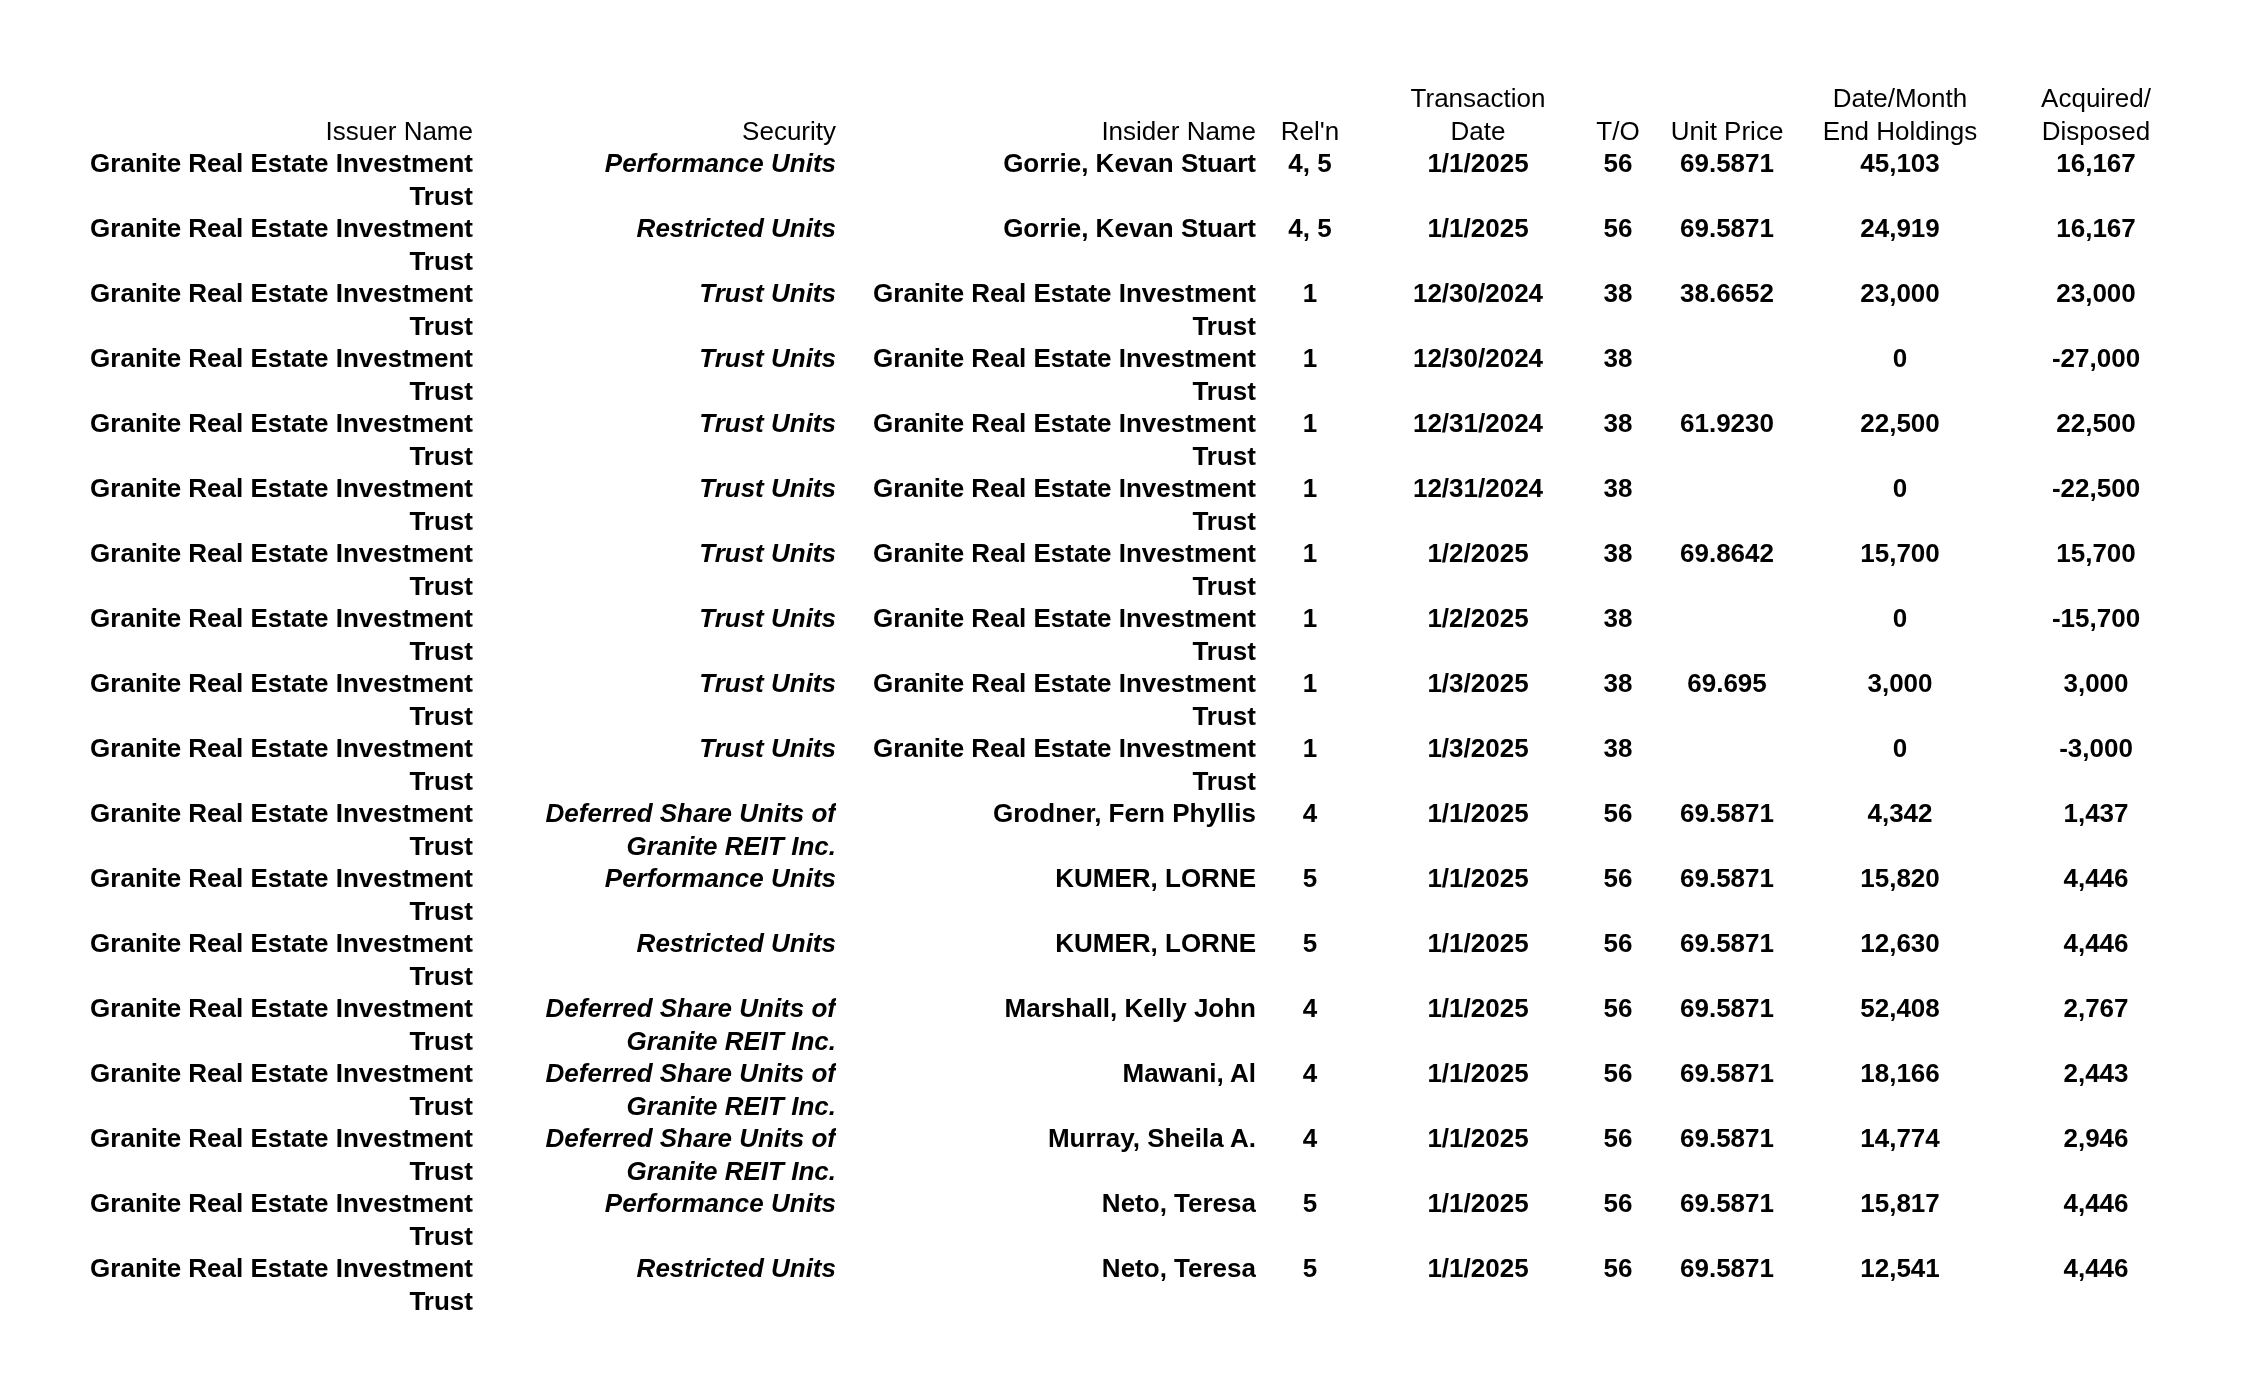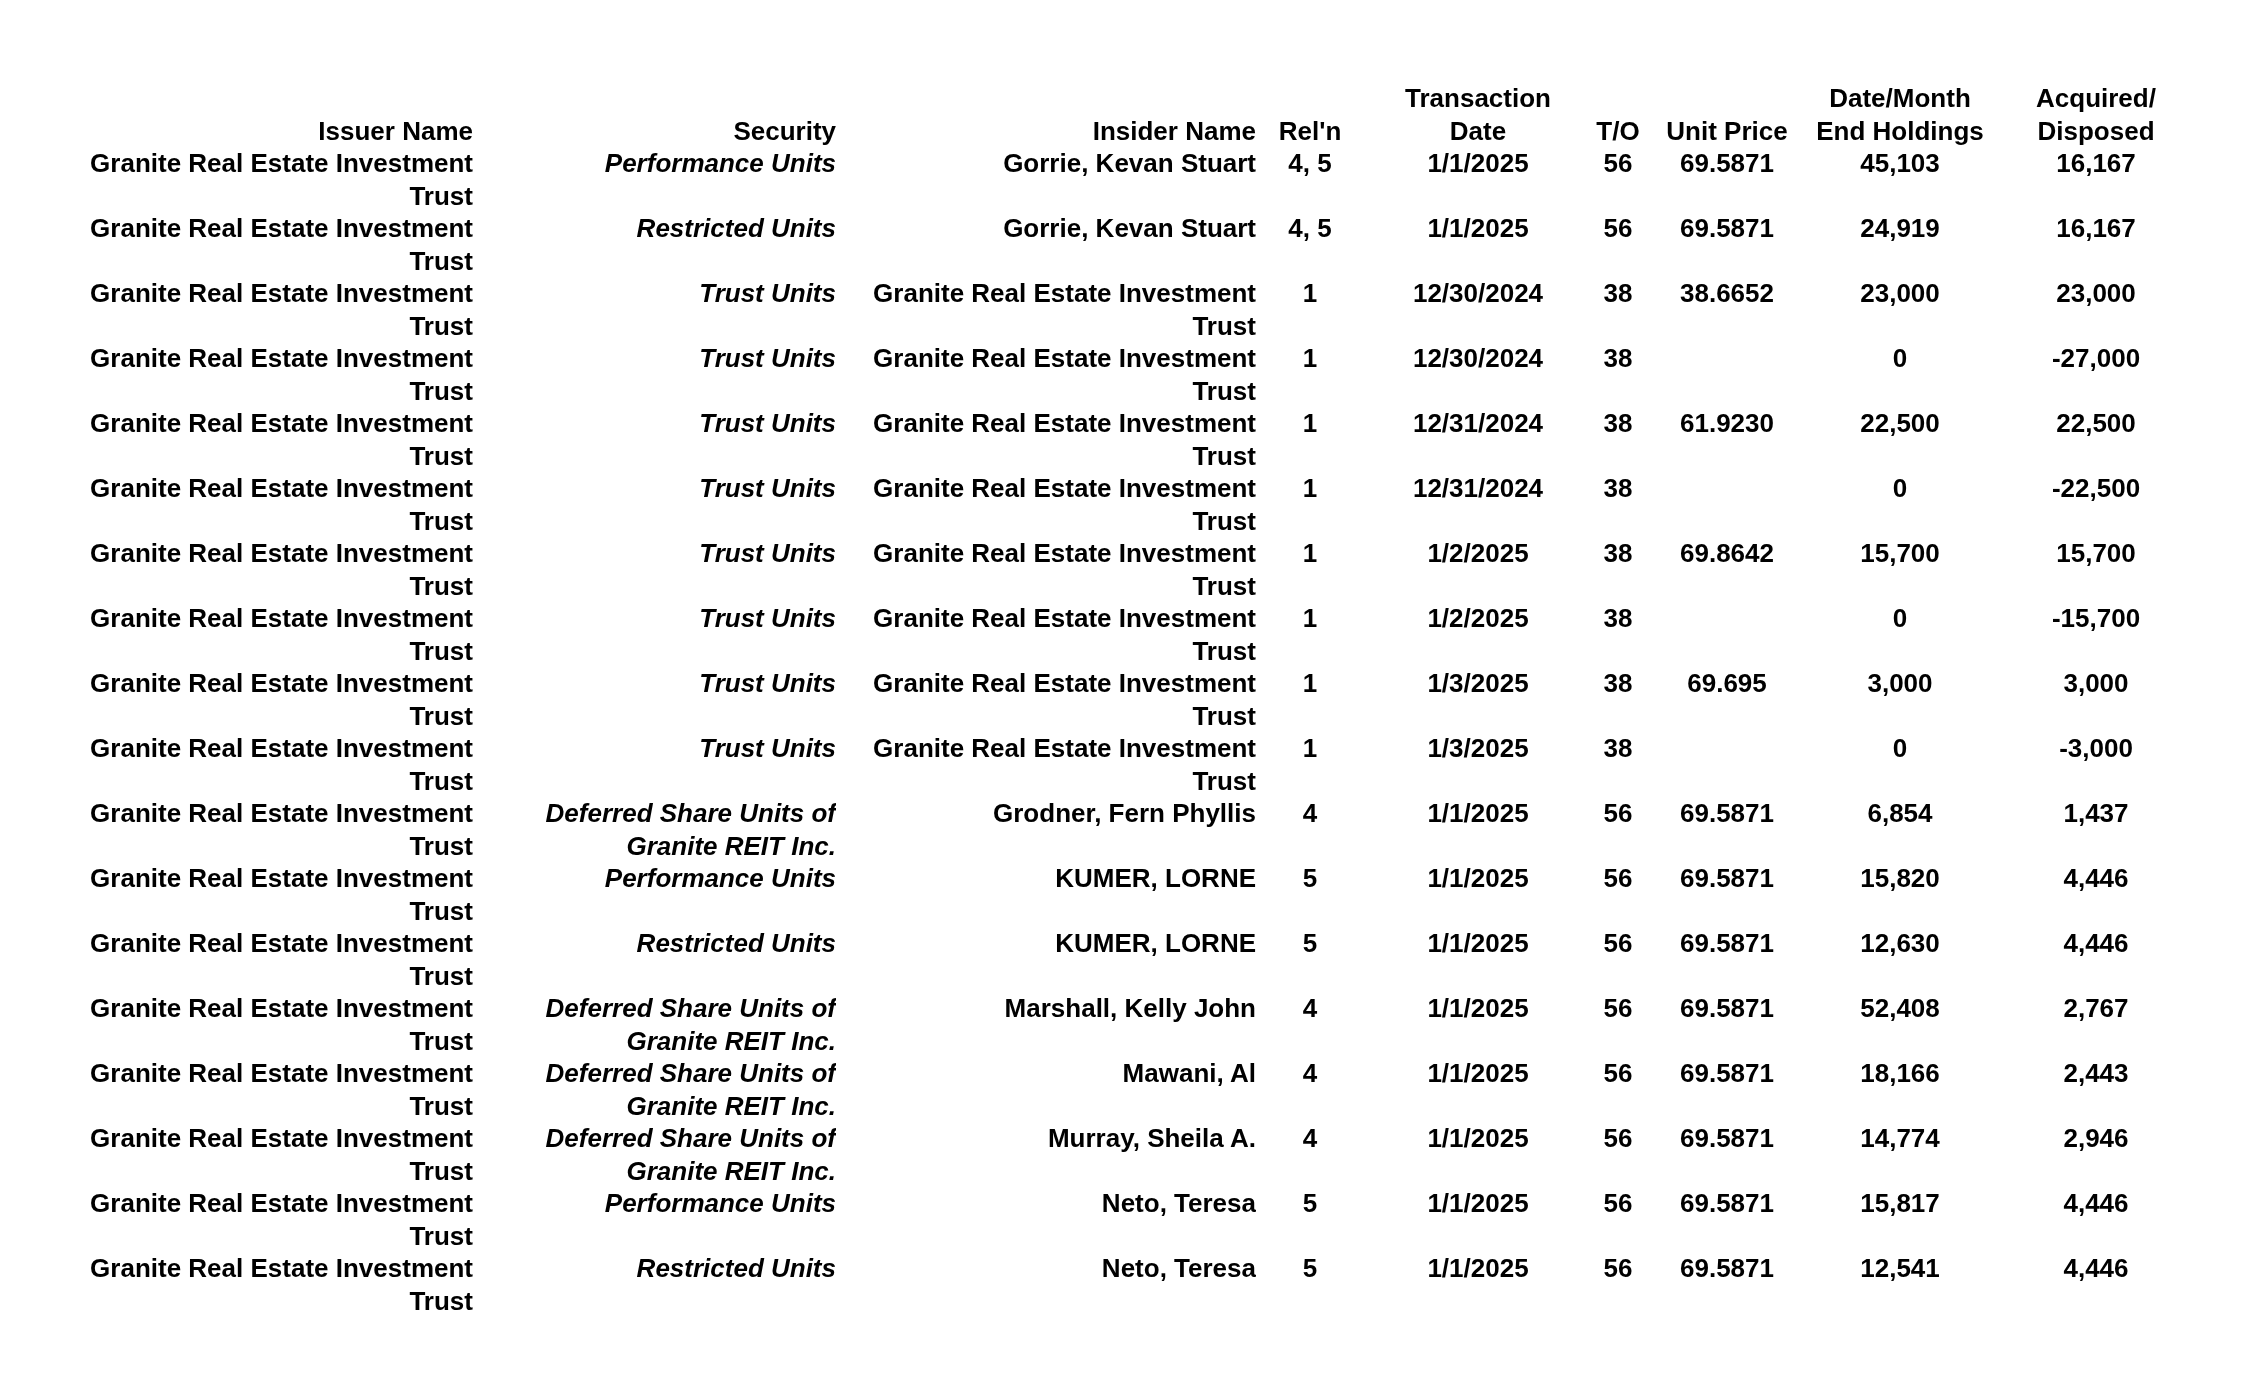--- a/index.html
+++ b/index.html
@@ -30,21 +30,21 @@
   }
   table.tx-table th,
   table.tx-table td {
     padding: 0;
     margin: 0;
     border: none;
     overflow: hidden;
   }
   table.tx-table th {
     vertical-align: bottom;
-    font-weight: bold;
+    font-weight: normal;
   }
   table.tx-table td {
     vertical-align: top;
   }
   .align-left   { text-align: right; }
   .align-center { text-align: center; }
 
   col.c-issuer   { width: 405px; }
   col.c-security { width: 363px; }
   col.c-insider  { width: 420px; }
@@ -220,21 +220,21 @@
           <td class="align-center cell-acquired">-3,000</td>
         </tr>
         <tr>
           <td class="align-left cell-issuer">Granite Real Estate Investment Trust</td>
           <td class="align-left cell-security">Deferred Share Units of Granite REIT Inc.</td>
           <td class="align-left cell-insider">Grodner, Fern Phyllis</td>
           <td class="align-center cell-reln">4</td>
           <td class="align-center cell-date">1/1/2025</td>
           <td class="align-center cell-to">56</td>
           <td class="align-center cell-price">69.5871</td>
-          <td class="align-center cell-holdings">6,854</td>
+          <td class="align-center cell-holdings">4,342</td>
           <td class="align-center cell-acquired">1,437</td>
         </tr>
         <tr>
           <td class="align-left cell-issuer">Granite Real Estate Investment Trust</td>
           <td class="align-left cell-security">Performance Units</td>
           <td class="align-left cell-insider">KUMER, LORNE</td>
           <td class="align-center cell-reln">5</td>
           <td class="align-center cell-date">1/1/2025</td>
           <td class="align-center cell-to">56</td>
           <td class="align-center cell-price">69.5871</td>

